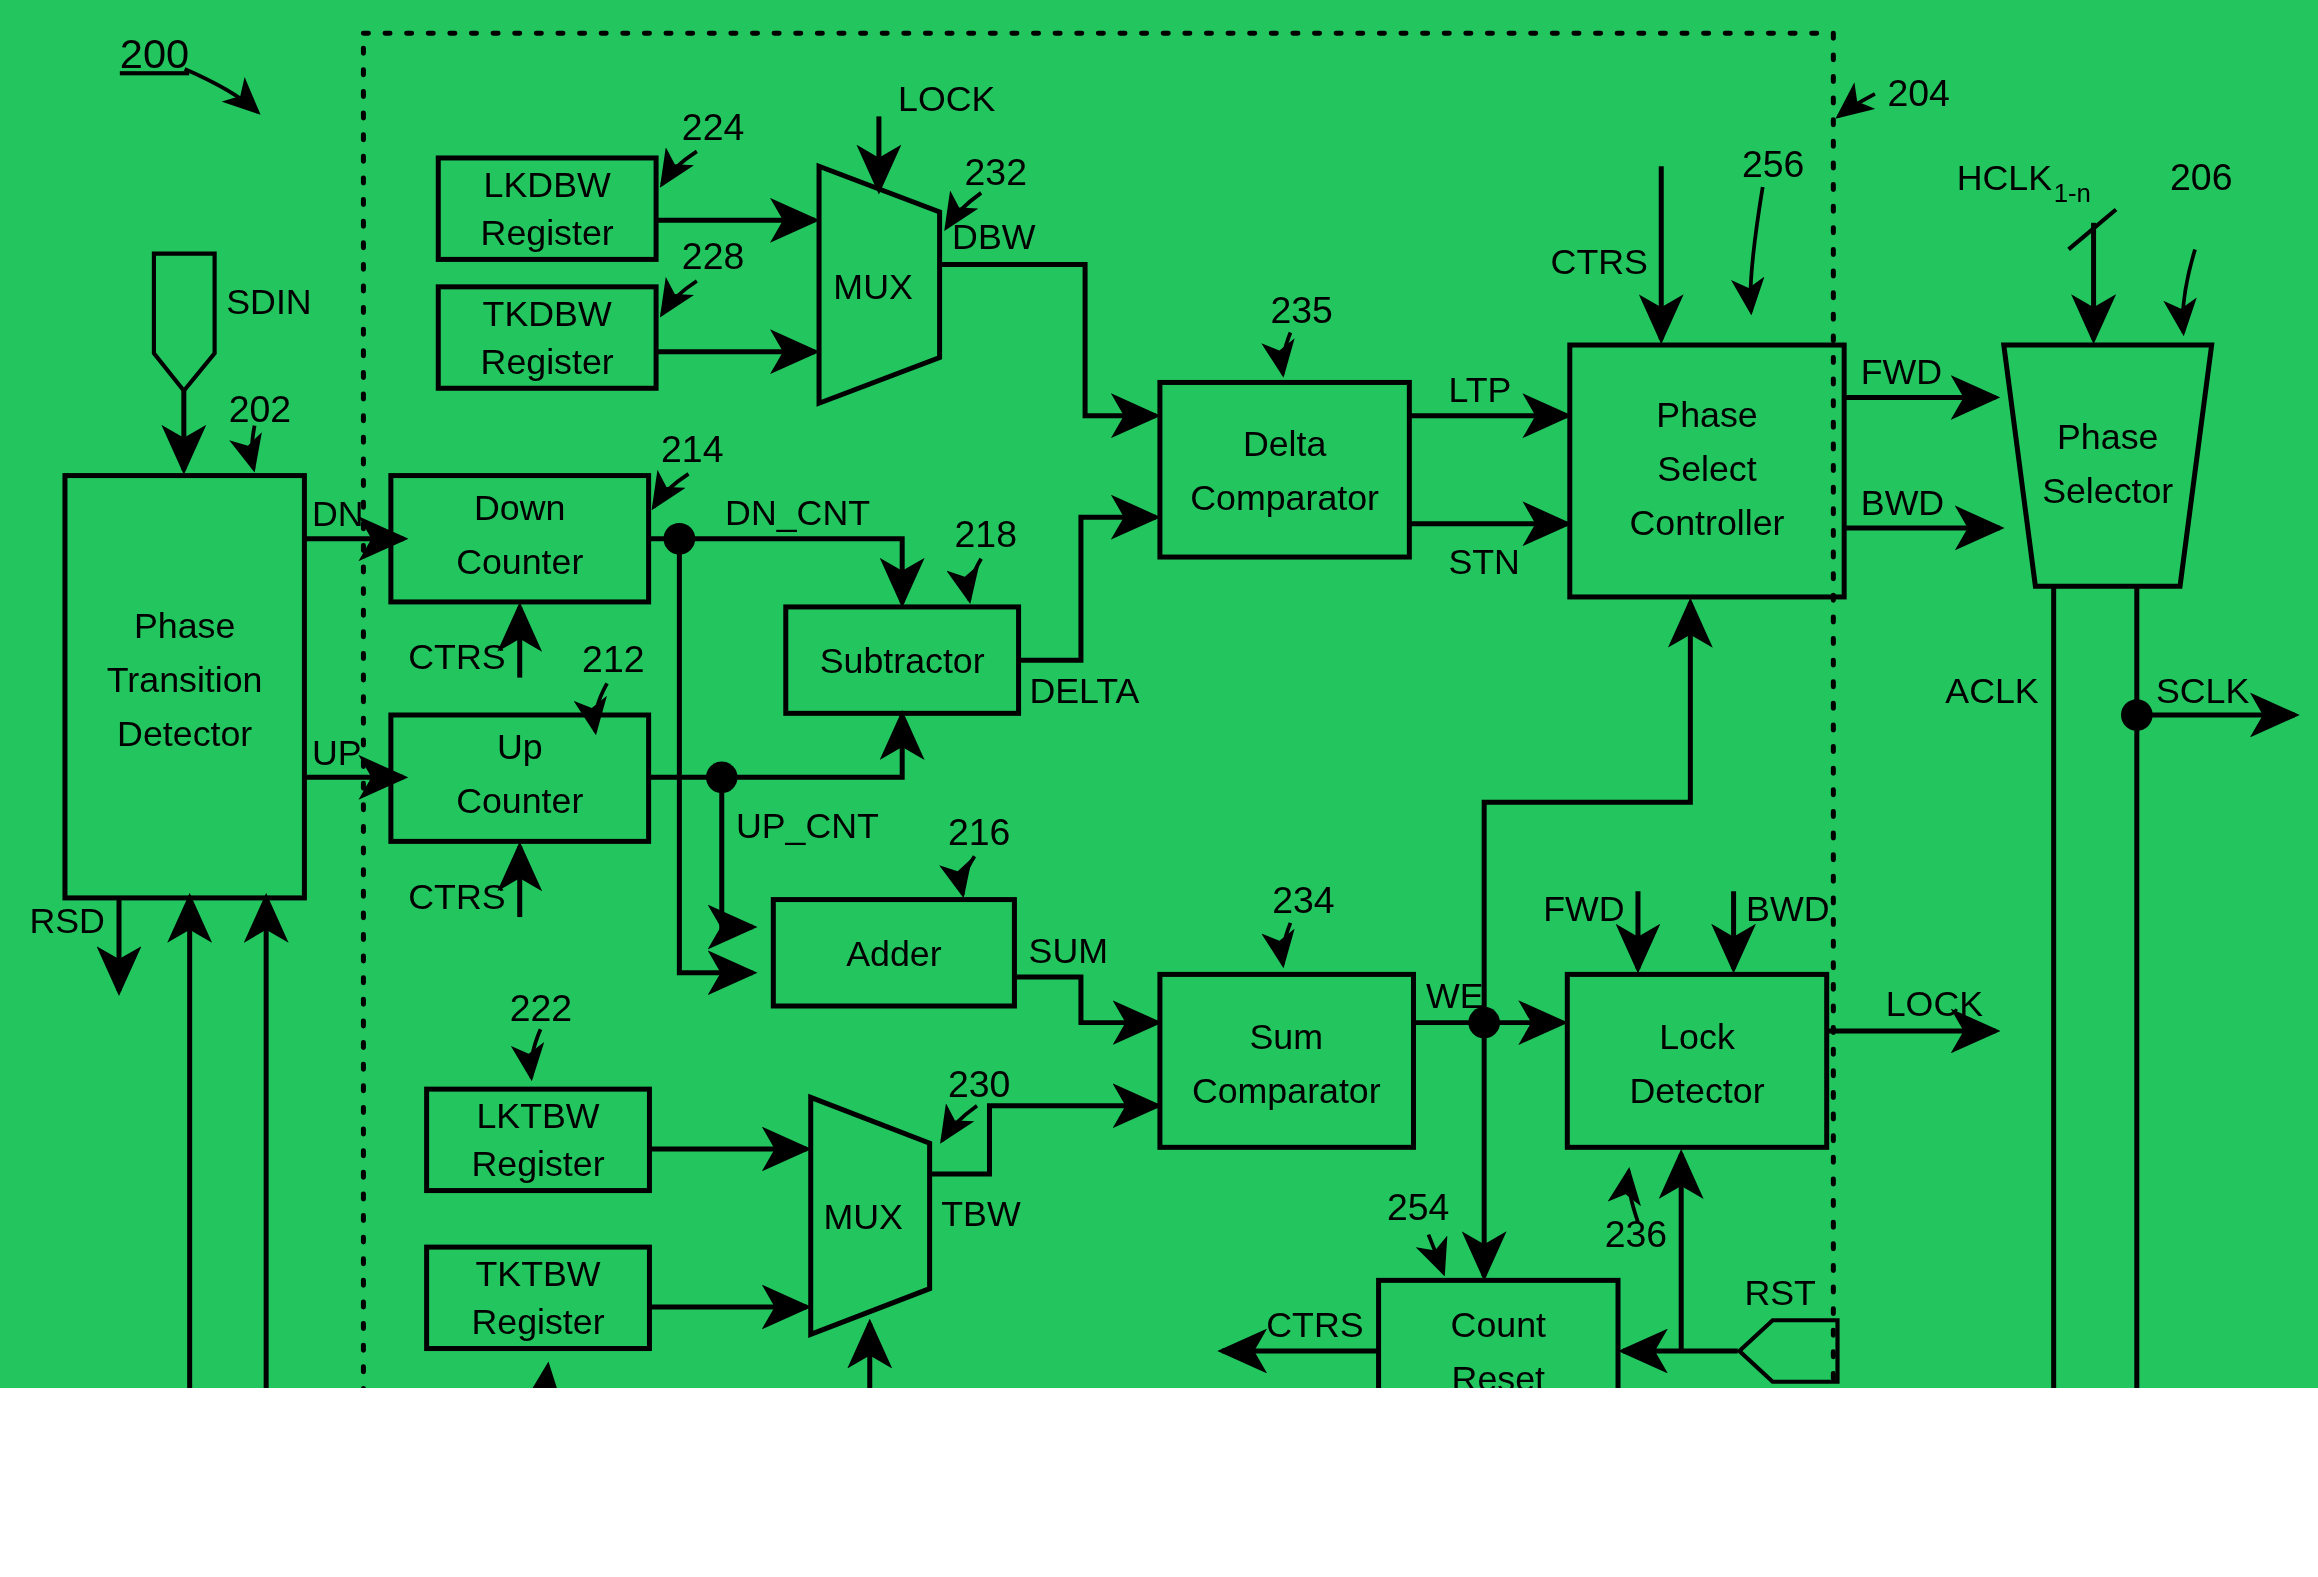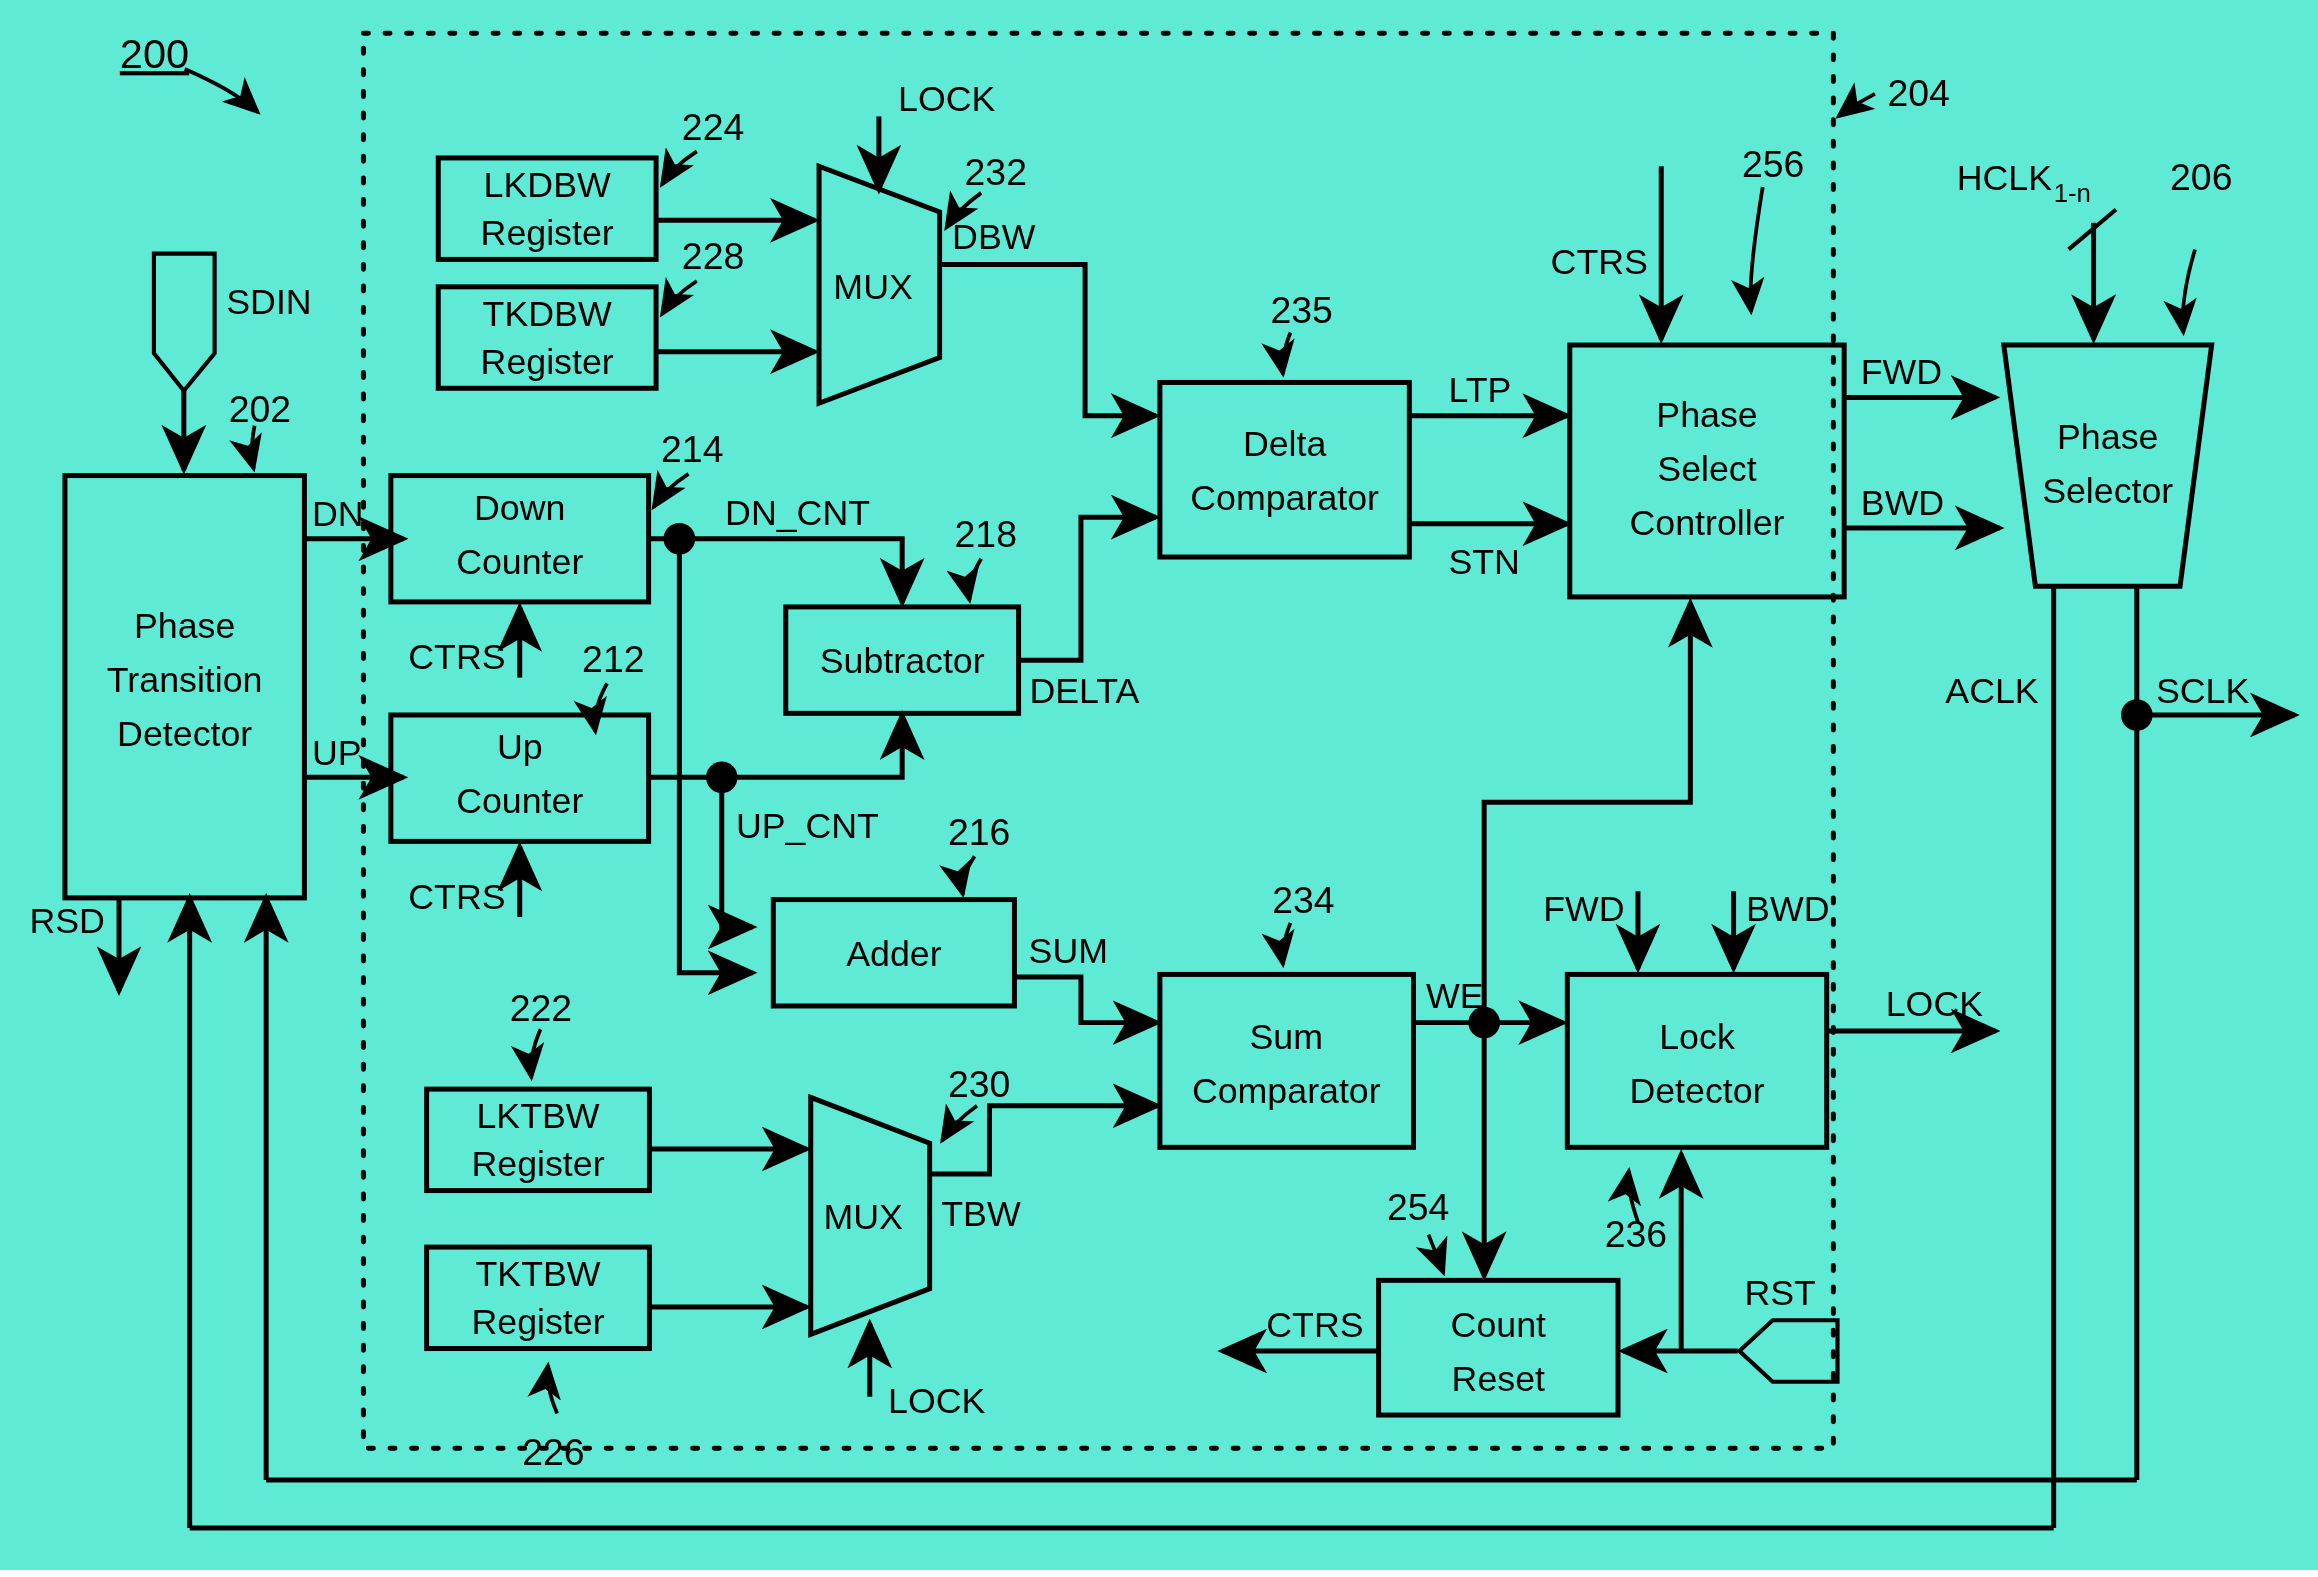--- a/index.html
+++ b/index.html
@@ -1,17 +1,17 @@
 <!DOCTYPE html>
 <html style="font-size:13.3px"><head>
 <meta charset="utf-8">
 <style>
   html,body{margin:0;padding:0;background:#fff;}
   body{width:2319px;height:1578px;font-family:"Liberation Sans",sans-serif;}
-  #stage{position:relative;width:2319px;height:1570px;overflow:hidden;background:#5eead4;}
+  #stage{position:relative;width:2319px;height:1388px;overflow:hidden;background:#22c55e;}
   svg{position:absolute;left:0;top:0;}
   .blk{fill:none;stroke:#000;stroke-width:6;}
   .wire{fill:none;stroke:#000;stroke-width:6;stroke-linecap:butt;}
   .thin{fill:none;stroke:#000;stroke-width:5;}
   .lead{fill:none;stroke:#000;stroke-width:4.5;}
   .dash{fill:none;stroke:#000;stroke-width:6;stroke-dasharray:6 20;stroke-linecap:round;}
   .dot{fill:#000;}
   .ah{fill:#000;}
   text{font-family:"Liberation Sans",sans-serif;fill:#000;}
   .lbl{font-size:43px;}

